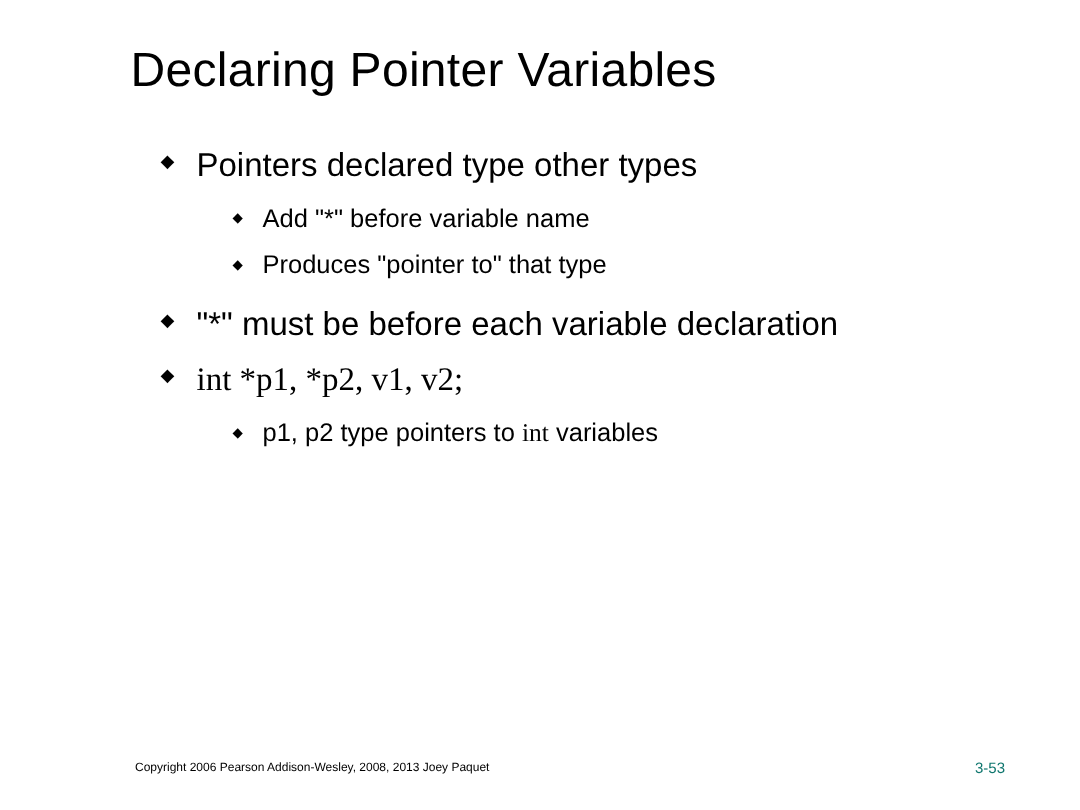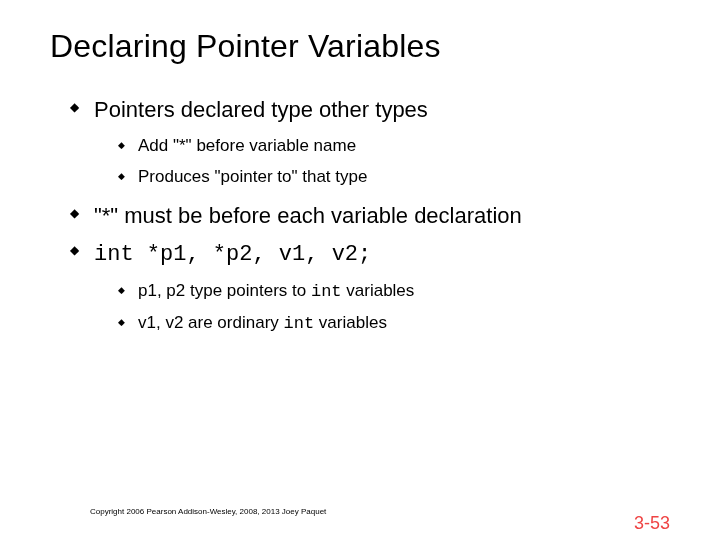--- a/index.html
+++ b/index.html
@@ -8,21 +8,21 @@
     width: 720px;
     height: 540px;
     background: #ffffff;
     font-family: Arial, Helvetica, sans-serif;
     color: #000;
     position: relative;
     overflow: hidden;
   }
   .slide {
     box-sizing: border-box;
-    padding: 28px 50px 0 50px;
+    padding: 28px 50px 0 87px;
     width: 100%;
     height: 100%;
     position: relative;
   }
   .title {
     font-size: 32px;
     font-weight: 400;
     margin: 0 0 30px 0;
     letter-spacing: 0.2px;
   }
@@ -60,35 +60,35 @@
   }
   ul.level2 > li::before {
     content: "◆";
     position: absolute;
     left: 0;
     top: 4px;
     font-size: 9px;
     color: #000;
   }
   .mono {
-    font-family: Liberation Mono, monospace;
+    font-family: Liberation Serif, serif;
   }
   .footer-left {
     position: absolute;
     left: 90px;
     bottom: 24px;
     font-size: 8px;
     color: #000;
   }
   .footer-right {
     position: absolute;
     right: 50px;
-    bottom: 6px;
-    font-size: 18px;
-    color: #ef4444;
+    bottom: 22px;
+    font-size: 10px;
+    color: #0f766e;
   }
 </style>
 </head>
 <body>
 
 <div class="slide">
 
   <h1 class="title">Declaring Pointer Variables</h1>
 
   <ul class="level1">
@@ -108,23 +108,20 @@
     <li>
       <span>"*" must be before each variable declaration</span>
     </li>
 
     <li>
       <span class="mono">int *p1, *p2, v1, v2;</span>
       <ul class="level2">
         <li>
           <span>p1, p2 type pointers to </span><span class="mono">int</span><span> variables</span>
         </li>
-        <li>
-          <span>v1, v2 are ordinary </span><span class="mono">int</span><span> variables</span>
-        </li>
       </ul>
     </li>
 
   </ul>
 
   <div class="footer-left">Copyright 2006 Pearson Addison-Wesley, 2008, 2013 Joey Paquet</div>
   <div class="footer-right">3-53</div>
 
 </div>
 

